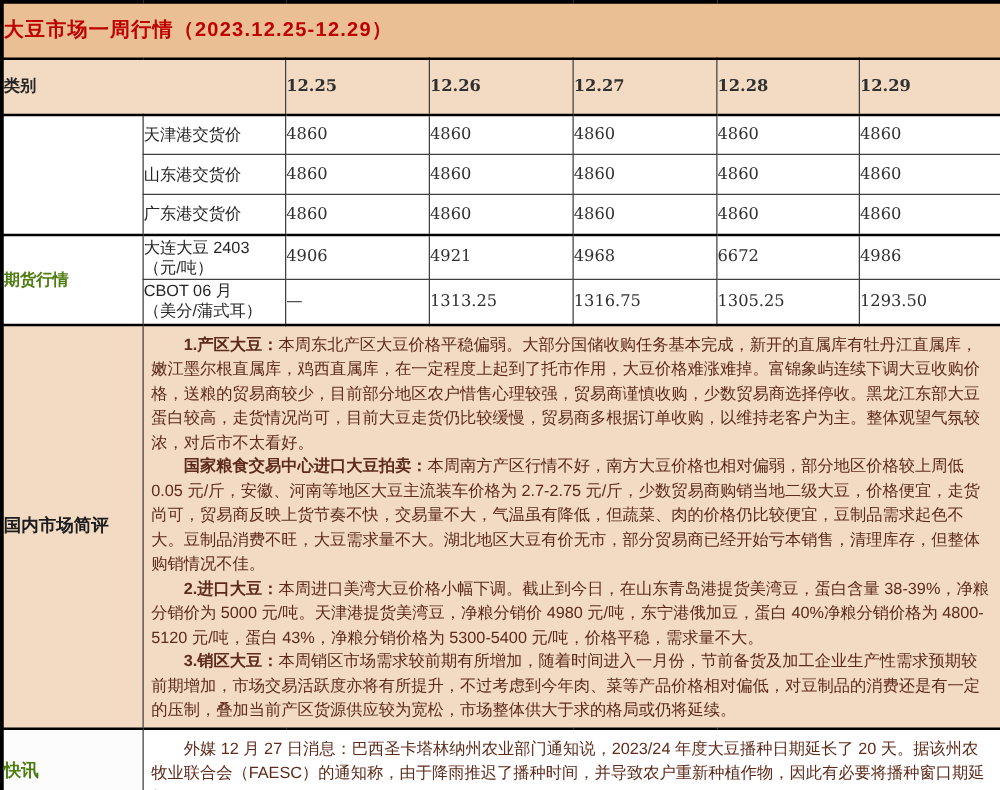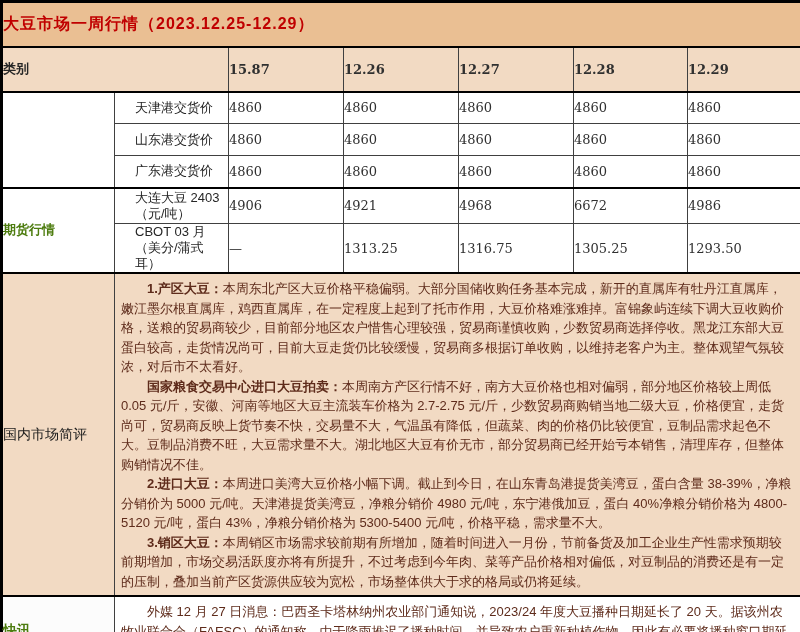--- a/index.html
+++ b/index.html
@@ -29,23 +29,23 @@
   }
   tr.r-head td.num{font-family:"DejaVu Serif","Liberation Serif",serif;}
   tr.r-spot{height:32px;}
   tr.r-spot td, tr.r-fut td{background:var(--cell-bg);font-size:13px;}
   td.num{font-family:"DejaVu Serif","Liberation Serif",serif;font-size:13px;color:#303030;}
   tr.r-fut{height:36px;}
   tr.fut-first td{border-top:2px solid var(--border-strong);}
   td.left-label{
     background:var(--label-bg);font-weight:bold;font-size:14px;color:#4d7c0f;
   }
-  td.sub-label{font-size:13px;line-height:16px;background:var(--cell-bg);padding-left:20px;}
+  td.sub-label{font-size:13px;line-height:16px;background:var(--cell-bg);}
   tr.r-comment td{border-top:2px solid var(--border-strong);}
-  td.comment-label{background:var(--panel-bg);font-weight:normal;font-size:14px;color:#1c1c1c;}
+  td.comment-label{background:var(--panel-bg);font-weight:bold;font-size:14px;color:#1c1c1c;}
   td.comment-body{
     background:var(--panel-bg);text-align:left;vertical-align:top;
     padding:5px 7px 4px 6px;color:var(--commentary-text);
   }
   .comment-body p{margin:0;text-indent:2em;font-size:13px;line-height:19.5px;}
   .comment-body b{font-weight:bold;text-align:right;}
   tr.r-news td{border-top:2px solid var(--border-strong);}
   td.news-body{
     background:var(--cell-bg);text-align:left;vertical-align:top;
     padding:5px 7px 4px 6px;color:var(--commentary-text);
@@ -69,21 +69,21 @@
       <col style="width:114px">
   </colgroup>
 
   <tbody>
       <tr class="r-title">
     <td colspan="7">大豆市场一周行情（2023.12.25-12.29）</td>
   </tr>
 
   <tr class="r-head">
     <td colspan="2">类别</td>
-    <td class="num">15.87</td>
+    <td class="num">12.25</td>
     <td class="num">12.26</td>
     <td class="num">12.27</td>
     <td class="num">12.28</td>
     <td class="num">12.29</td>
   </tr>
 
   <tr class="r-spot">
     <td class="left-label" rowspan="3"></td>
     <td class="sub-label">天津港交货价</td>
     <td class="num">4860</td>
@@ -116,21 +116,21 @@
       <div>（元/吨）</div>
     </td>
     <td class="num">4906</td>
     <td class="num">4921</td>
     <td class="num">4968</td>
     <td class="num">6672</td>
     <td class="num">4986</td>
   </tr>
   <tr class="r-fut">
     <td class="sub-label">
-      <div>CBOT 03 月</div>
+      <div>CBOT 06 月</div>
       <div>（美分/蒲式耳）</div>
     </td>
     <td class="num">—</td>
     <td class="num">1313.25</td>
     <td class="num">1316.75</td>
     <td class="num">1305.25</td>
     <td class="num">1293.50</td>
   </tr>
 
   <tr class="r-comment">

